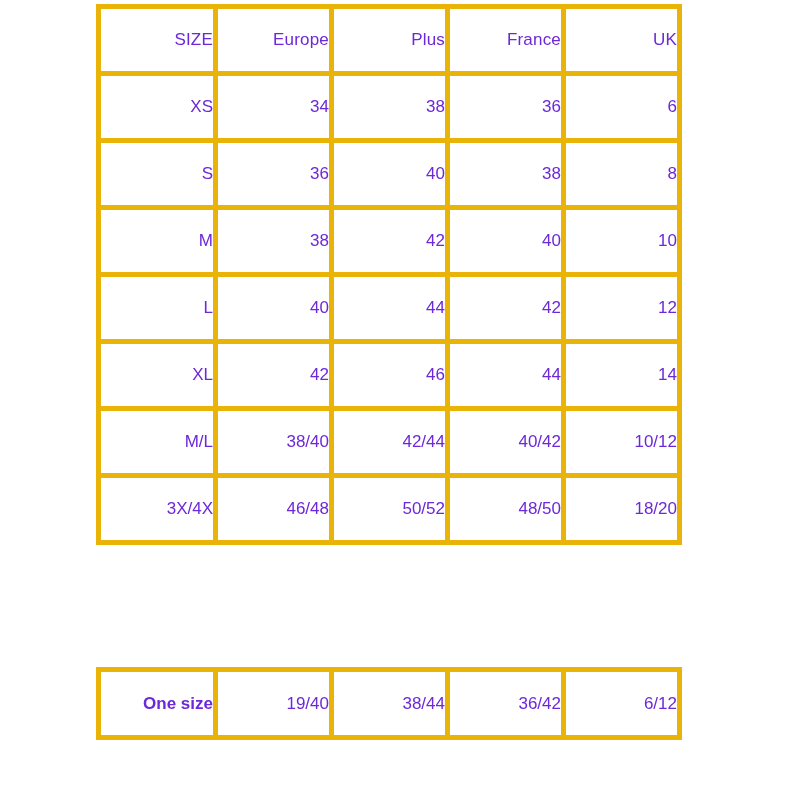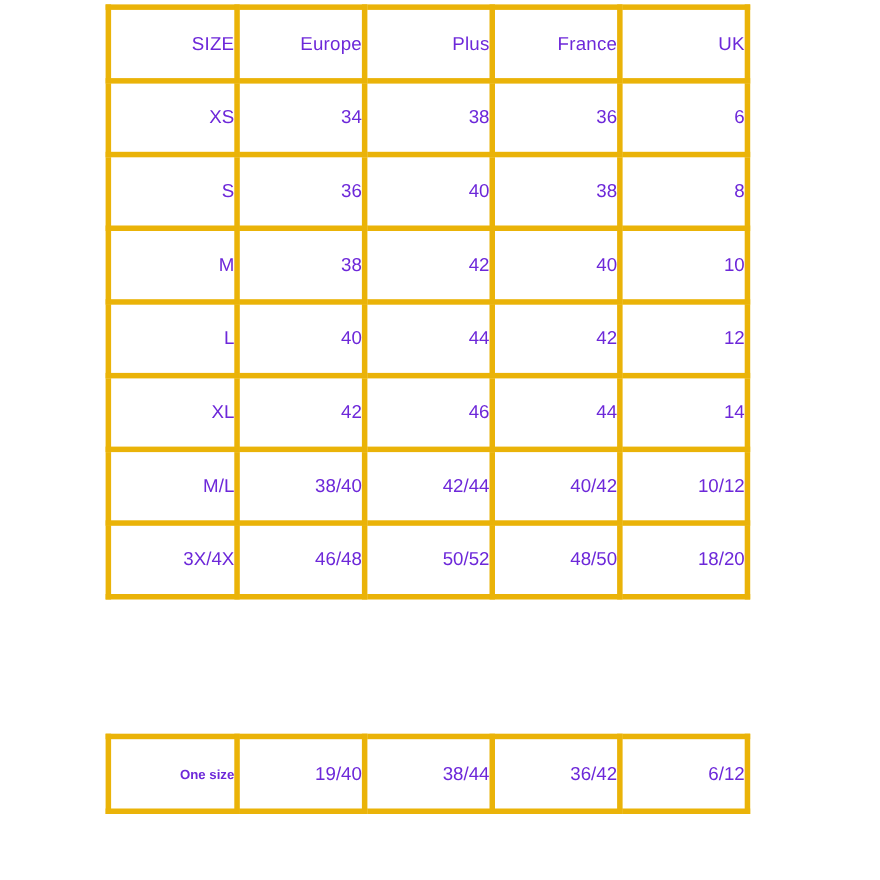--- a/index.html
+++ b/index.html
@@ -60,21 +60,21 @@
     position: absolute;
     left: 96px;
     top: 667px;
     width: 584px;
   }
   table.size-table.second td {
     height: 63px;
   }
   td.row-label.wide {
     font-weight: 700;
-    font-size: 12px;
+    font-size: 17px;
   }
 </style>
 </head>
 <body>
 
 <div class="page">
 
   <div class="chart-wrap">
     <table class="size-table main">
       <colgroup>

